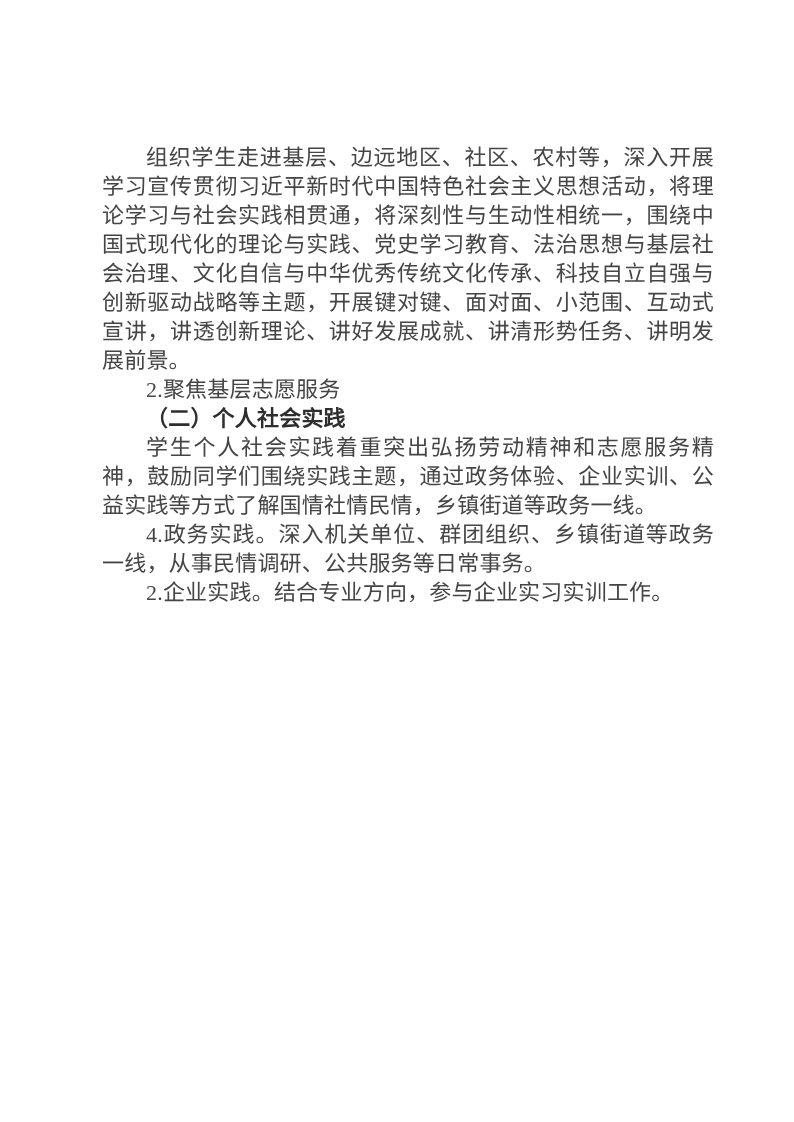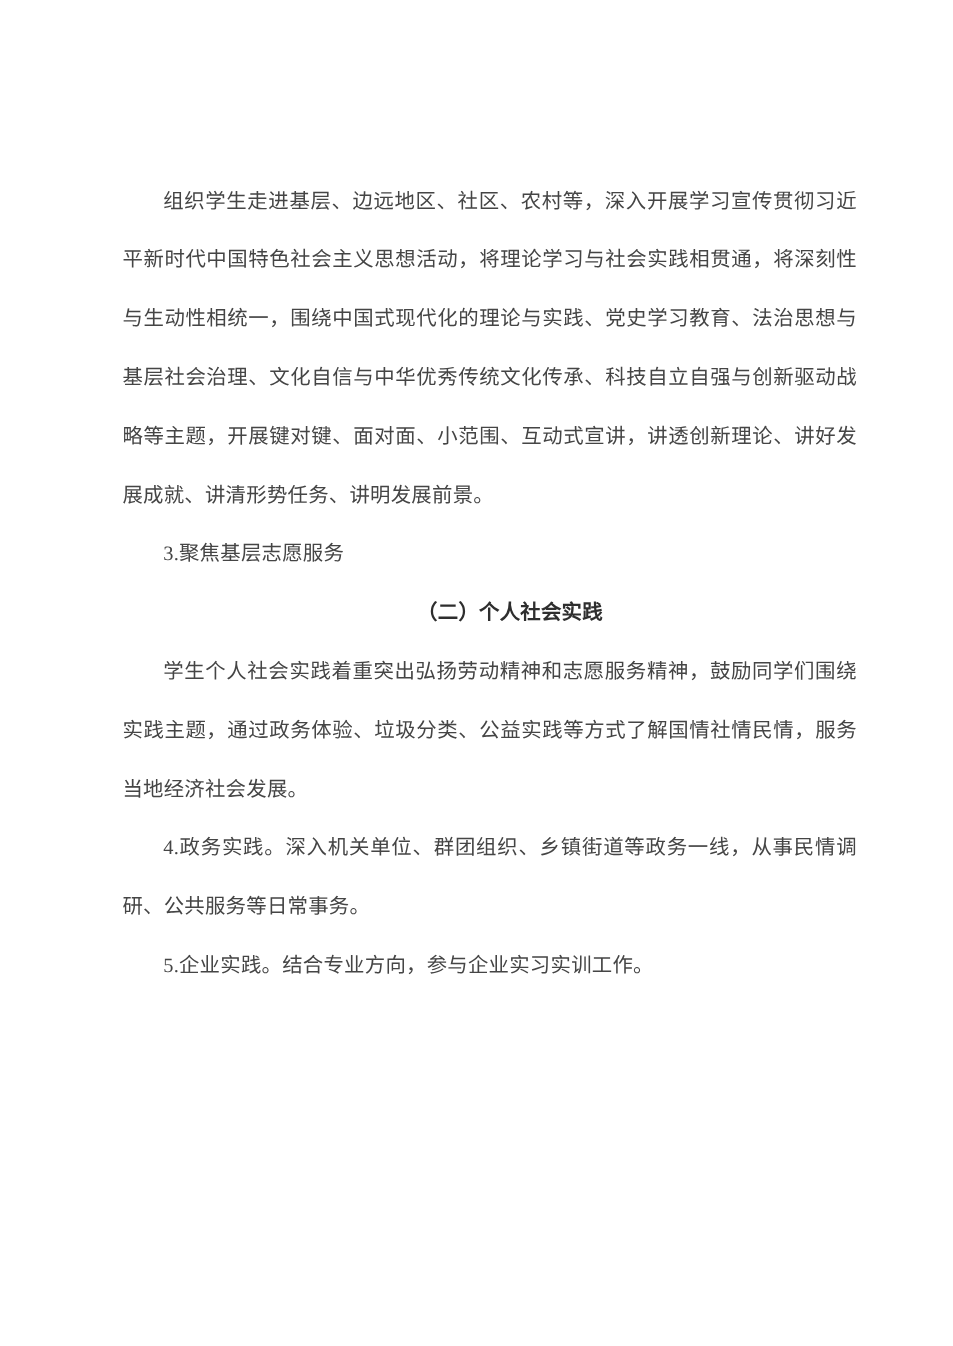--- a/index.html
+++ b/index.html
@@ -17,39 +17,39 @@
     font-family: "Liberation Serif", "DejaVu Serif", serif;
   }
   .content {
     position: absolute;
     top: 143px;
     left: 102px;
     width: 612px;
   }
   .content p {
     margin: 0;
-    font-size: 17px;
-    line-height: 49px;
+    font-size: 22px;
+    line-height: 29px;
     color: #454545;
     text-align: justify;
     text-indent: 2em;
     letter-spacing: 0.2px;
     word-break: break-all;
   }
   .content p.heading {
     font-weight: bold;
     color: #2e2e2e;
-    text-align: center;
+    text-align: left;
   }
 </style>
 </head>
 <body>
 
 <div class="page">
   <div class="content">
     <p>组织学生走进基层、边远地区、社区、农村等，深入开展学习宣传贯彻习近平新时代中国特色社会主义思想活动，将理论学习与社会实践相贯通，将深刻性与生动性相统一，围绕中国式现代化的理论与实践、党史学习教育、法治思想与基层社会治理、文化自信与中华优秀传统文化传承、科技自立自强与创新驱动战略等主题，开展键对键、面对面、小范围、互动式宣讲，讲透创新理论、讲好发展成就、讲清形势任务、讲明发展前景。</p>
-    <p>3.聚焦基层志愿服务</p>
+    <p>2.聚焦基层志愿服务</p>
     <p class="heading">（二）个人社会实践</p>
-    <p>学生个人社会实践着重突出弘扬劳动精神和志愿服务精神，鼓励同学们围绕实践主题，通过政务体验、垃圾分类、公益实践等方式了解国情社情民情，服务当地经济社会发展。</p>
+    <p>学生个人社会实践着重突出弘扬劳动精神和志愿服务精神，鼓励同学们围绕实践主题，通过政务体验、企业实训、公益实践等方式了解国情社情民情，乡镇街道等政务一线。</p>
     <p>4.政务实践。深入机关单位、群团组织、乡镇街道等政务一线，从事民情调研、公共服务等日常事务。</p>
-    <p>5.企业实践。结合专业方向，参与企业实习实训工作。</p>
+    <p>2.企业实践。结合专业方向，参与企业实习实训工作。</p>
   </div>
 </div>
 
 </body></html>

